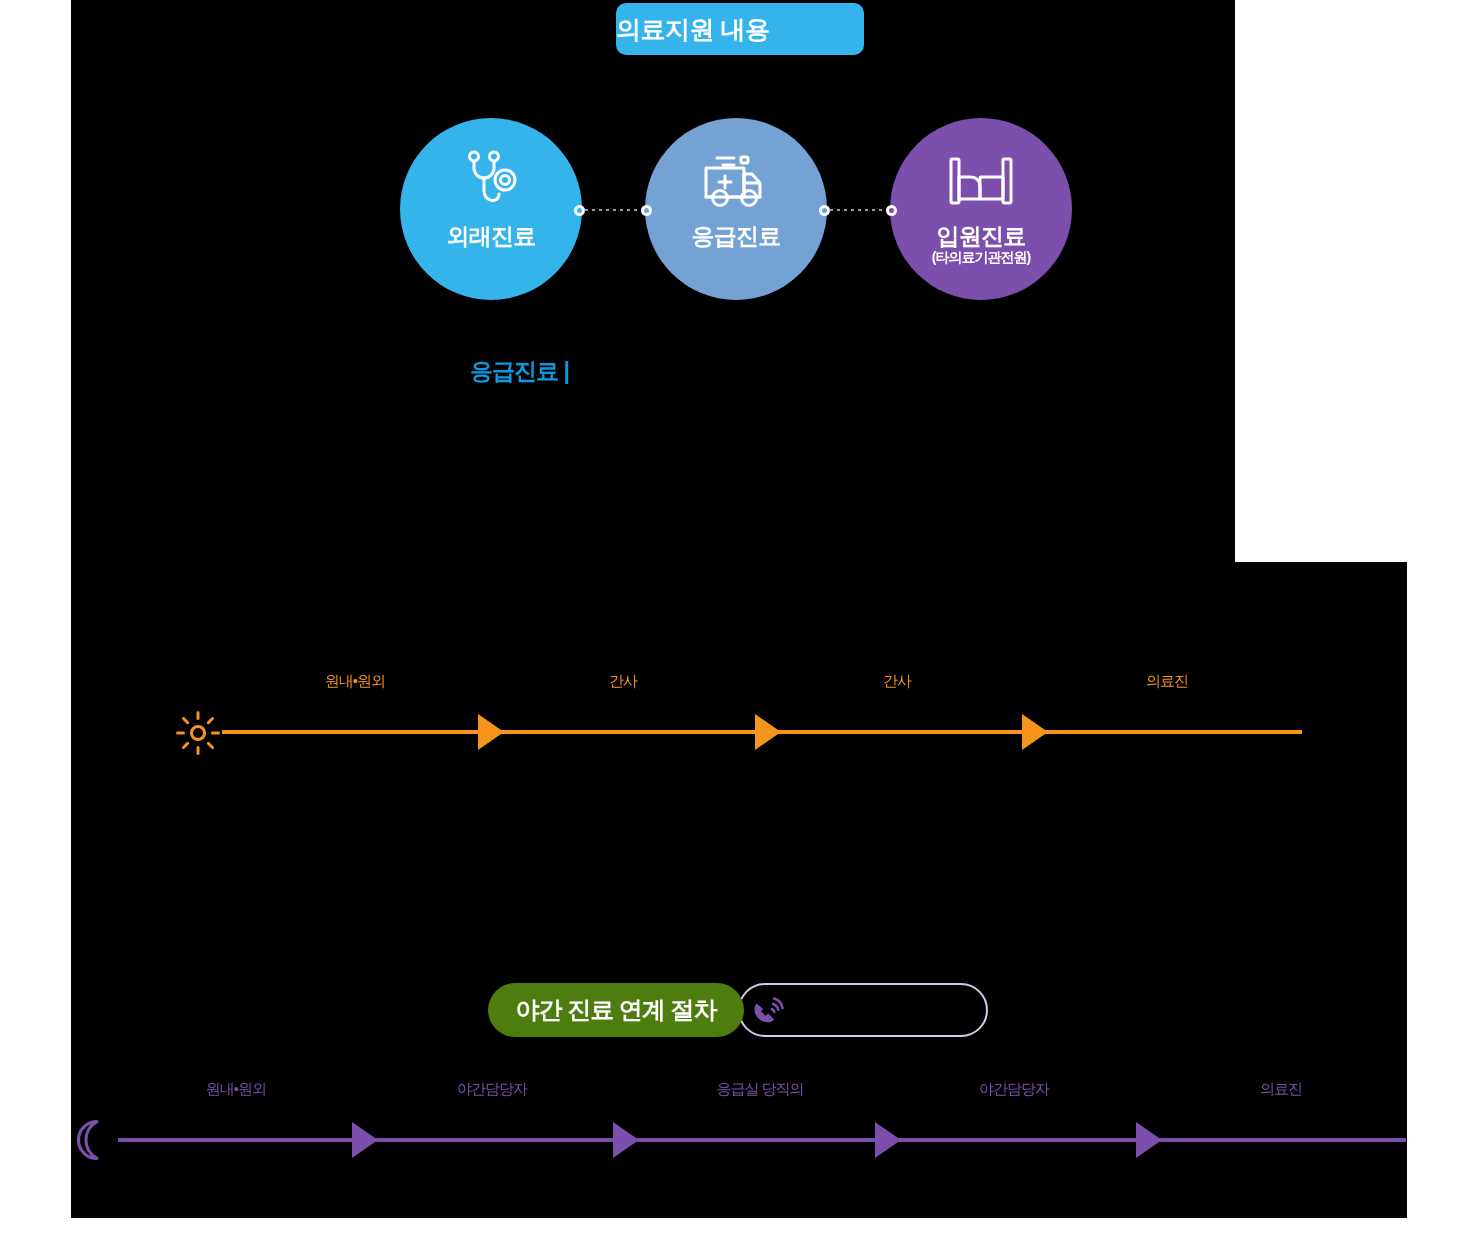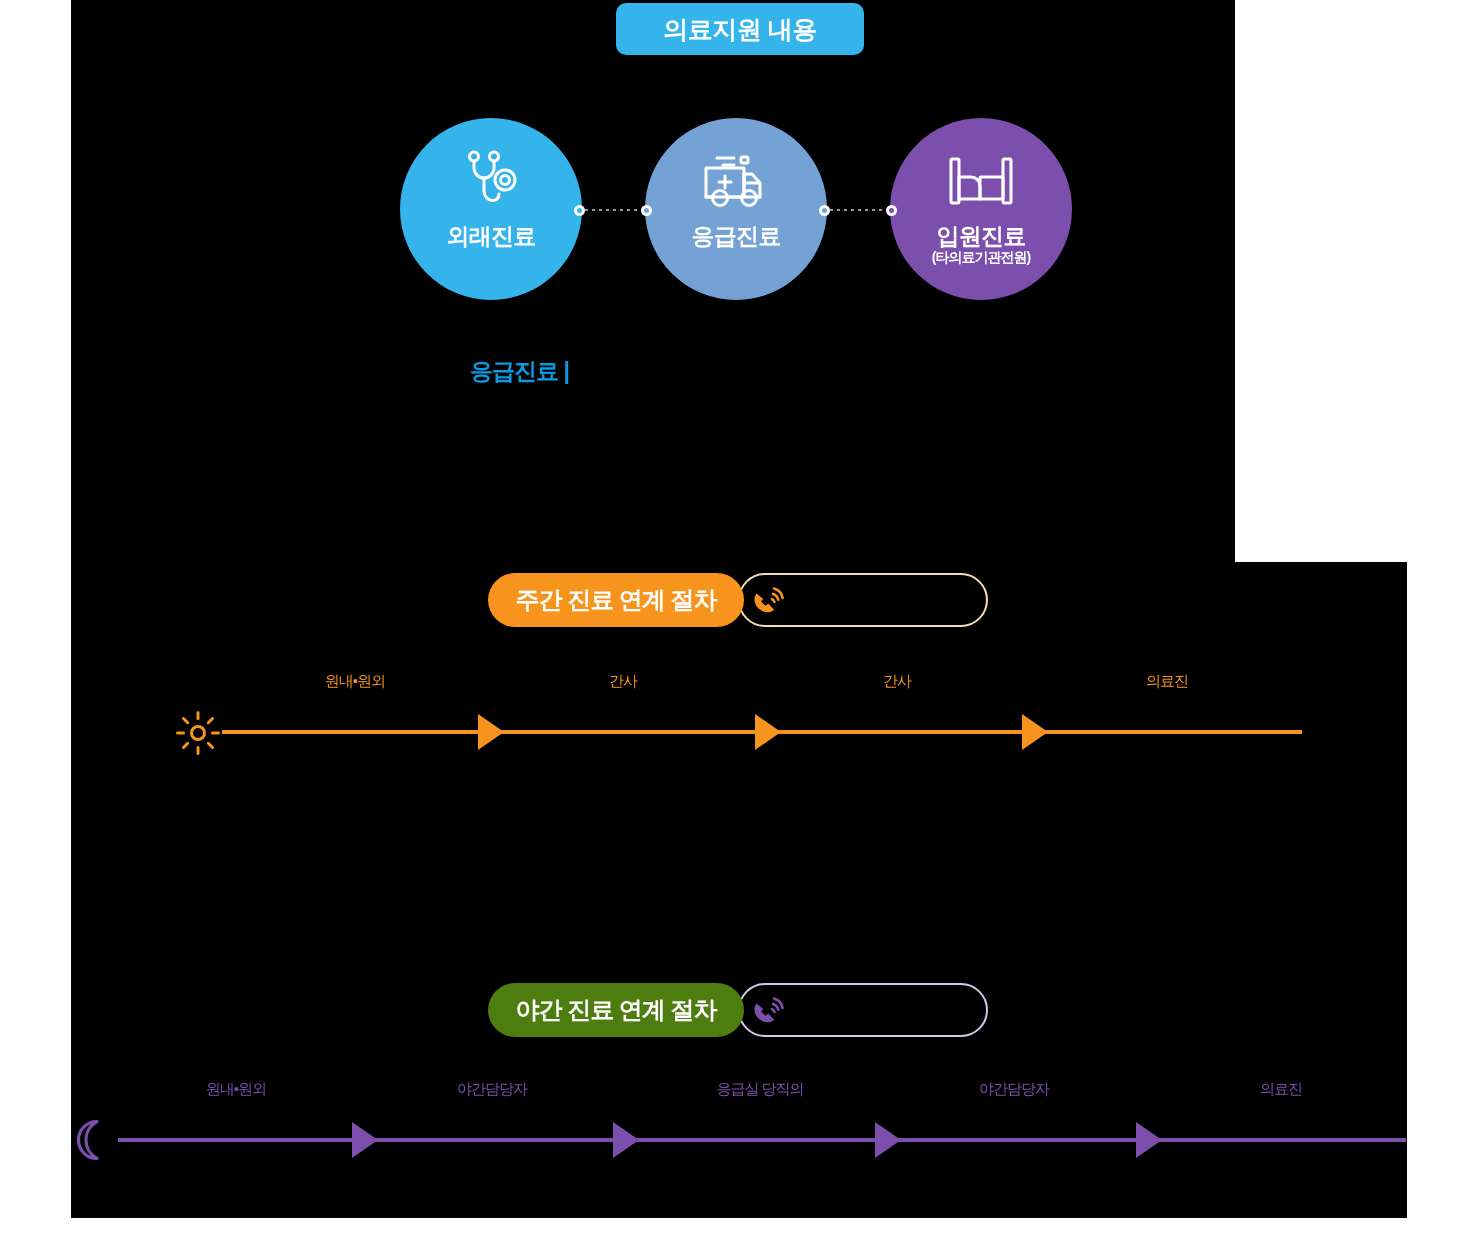--- a/index.html
+++ b/index.html
@@ -9,21 +9,21 @@
   }
   #stage{position:absolute;left:0;top:0;width:1479px;height:1256px;}
 
   
   .bg-top{position:absolute;left:71px;top:0;width:1164px;height:562px;background:#000;}
   .bg-bottom{position:absolute;left:71px;top:562px;width:1336px;height:656px;background:#000;}
 
   
   .pill-title{
     position:absolute;left:616px;top:3px;width:248px;height:52px;
-    border-radius:10px;display:flex;align-items:center;justify-content:center;
+    border-radius:10px;display:flex;align-items:center;
     font-size:25px;font-weight:bold;color:#ffffff;letter-spacing:-0.5px;
   }
 
   
   .circle{
     position:absolute;width:182px;height:182px;border-radius:50%;
     display:flex;flex-direction:column;align-items:center;justify-content:flex-start;
   }
   .circle .ico{margin-top:30px;height:70px;display:flex;align-items:center;justify-content:center;}
   .circle .c-lbl{
@@ -157,34 +157,20 @@
     <span class="node b"></span>
   </div>
   <div class="conn conn2">
     <span class="node a"></span>
     <span class="dots"></span>
     <span class="node b"></span>
   </div>
 
   <div class="caption">응급진료 |</div>
 
-  <div class="proc-head head-day">
-    <div class="outline"></div>
-    <div class="tag">
-      <span>주간 진료 연계 절차</span>
-    </div>
-    <div class="phone">
-      <svg width="38" height="34" viewBox="0 0 38 34" fill="none" stroke="#f7941d" stroke-width="2.6" stroke-linecap="round" stroke-linejoin="round">
-        <path d="M6.5 9.5c-3.5 4.5-2.4 11 2.4 15.3 4.8 4.3 11.4 4.6 15.3.9l-6-6.3-2.6 2.3-4.6-4.2 2.2-2.6-6.7-5.4z" fill="#f7941d" stroke="none"></path>
-        <path d="M24 4.5a12 12 0 0 1 8.6 9.4"></path>
-        <path d="M23 10a7.5 7.5 0 0 1 5.2 5.8"></path>
-        <path d="M22 15.2a3.6 3.6 0 0 1 2.4 2.8"></path>
-      </svg>
-    </div>
-  </div>
 
   <div class="timeline tl-day">
     <div class="tl-axis"></div>
     <div class="tl-ico" style="left:175px;">
       <svg width="46" height="46" viewBox="0 0 46 46" fill="none" stroke="#f7941d" stroke-width="3" stroke-linecap="round">
         <circle cx="23" cy="23" r="6.5"></circle>
         <path d="M23 2.5v6M23 37.5v6M2.5 23h6M37.5 23h6M8.5 8.5l4.2 4.2M33.3 33.3l4.2 4.2M37.5 8.5l-4.2 4.2M12.7 33.3l-4.2 4.2"></path>
       </svg>
     </div>
     <div class="tl-arrow" style="left:478px;"></div>

